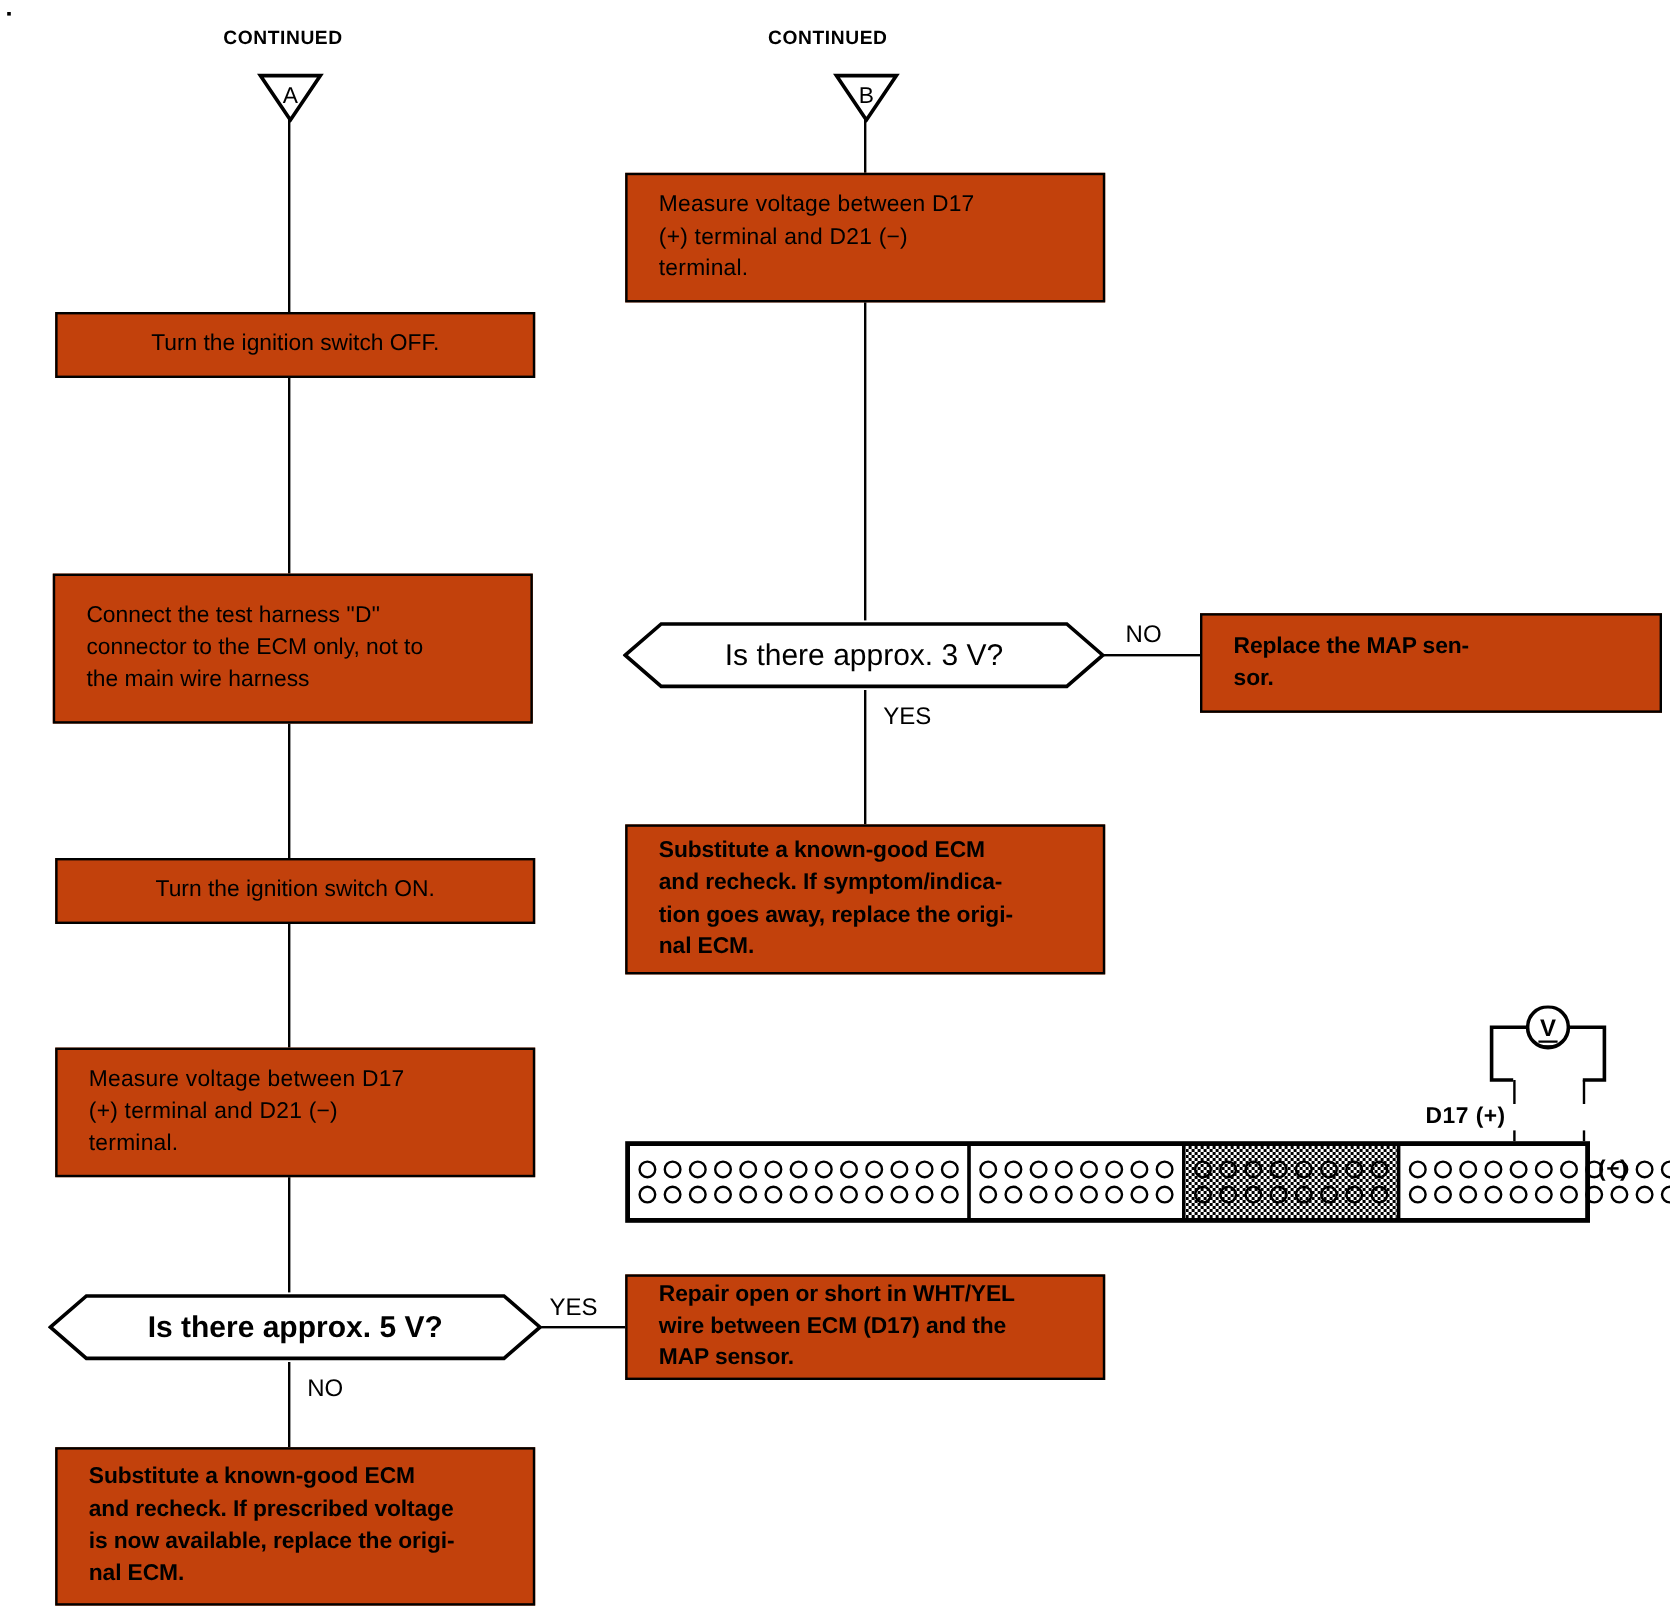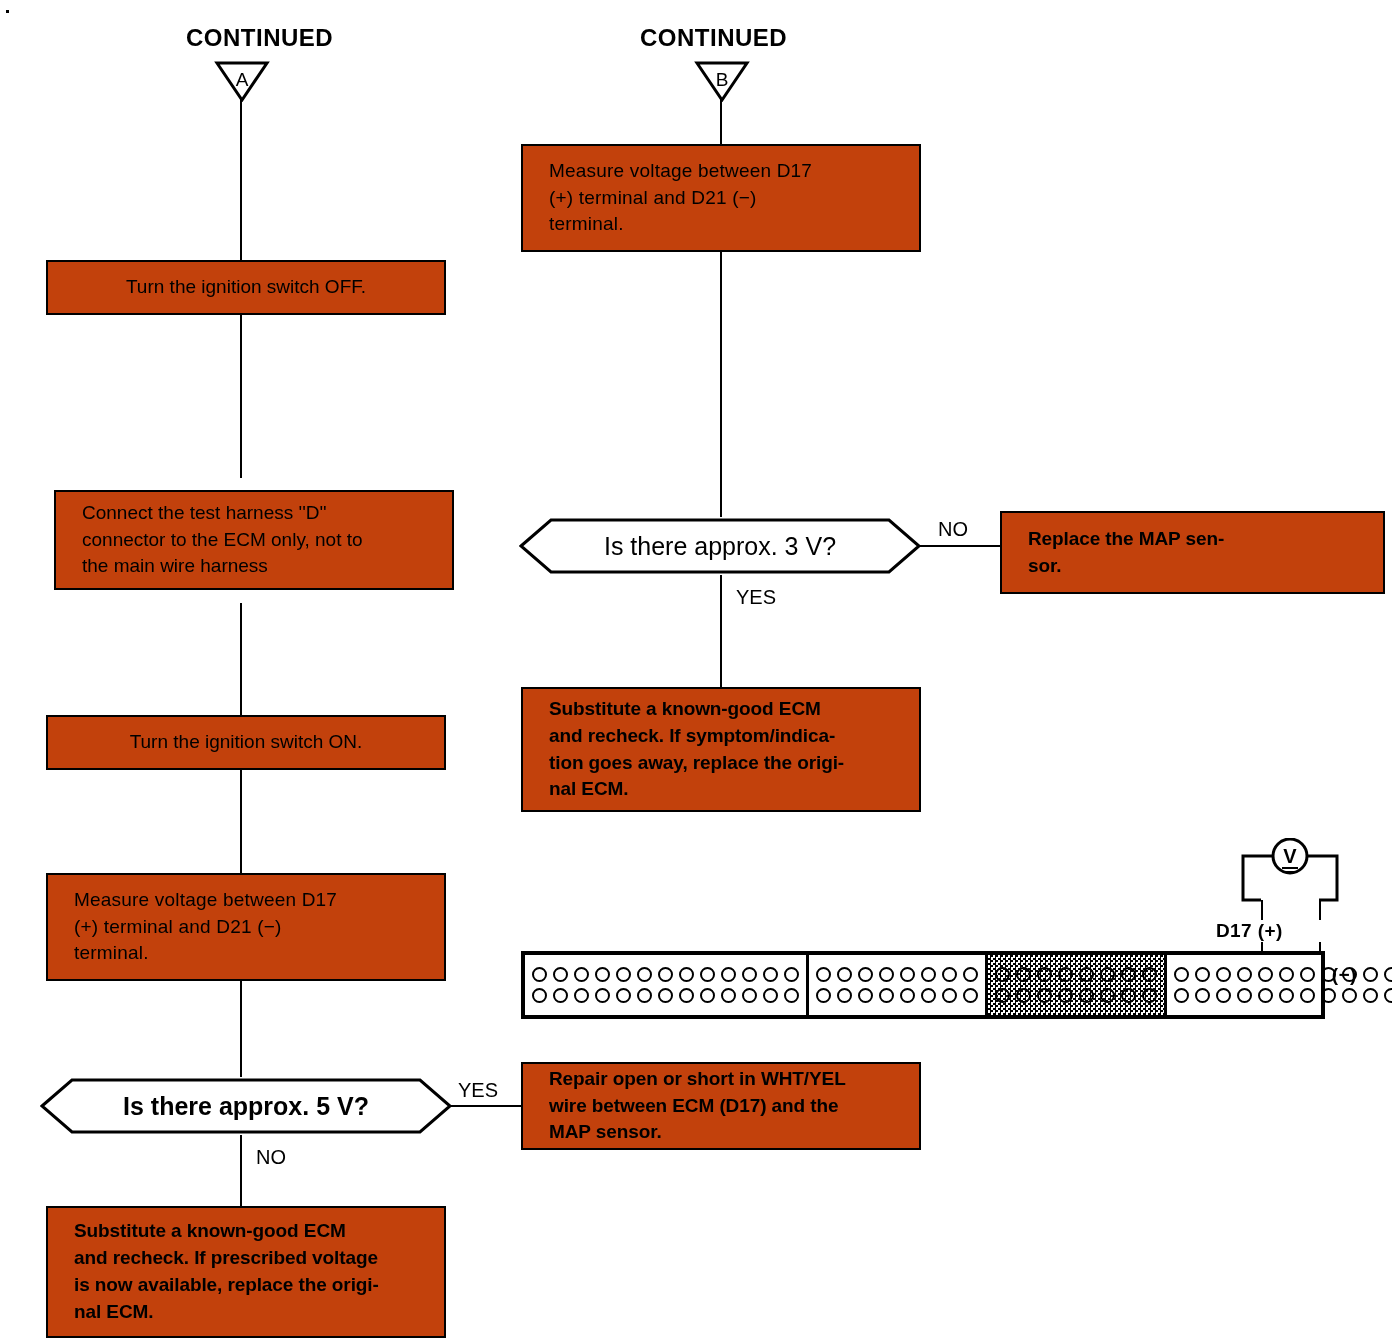--- a/index.html
+++ b/index.html
@@ -11,21 +11,21 @@
     position:relative;
     width:1392px;
     height:1344px;
     background:#ffffff;
     overflow:hidden;
   }
 
   
   .continued{
     position:absolute;
-    font-size:24px;
+    font-size:16px;
     font-weight:bold;
     letter-spacing:0.5px;
     white-space:nowrap;
   }
 
   
   .conn-tri{
     position:absolute;
     width:56px;
     height:40px;
@@ -139,21 +139,21 @@
   </div>
 
   <div class="vline" style="left:240px;top:98px;height:162px;"></div>
 
   <div class="pbox center" style="left:46px;top:260px;width:400px;height:55px;">
     <span class="txt">Turn the ignition switch OFF.</span>
   </div>
 
   <div class="vline" style="left:240px;top:315px;height:163px;"></div>
 
-  <div class="pbox" style="left:54px;top:478px;width:400px;height:100px;margin-top:12px;">
+  <div class="pbox" style="left:44px;top:478px;width:400px;height:125px;">
     <span class="txt">Connect the test harness ''D''
 connector to the ECM only, not to
 the main wire harness</span>
   </div>
 
   <div class="vline" style="left:240px;top:603px;height:112px;"></div>
 
   <div class="pbox center" style="left:46px;top:715px;width:400px;height:55px;">
     <span class="txt">Turn the ignition switch ON.</span>
   </div>
@@ -244,21 +244,21 @@
       <circle cx="75" cy="18" r="17" fill="#fff" stroke="#000" stroke-width="3"></circle>
       <text x="75" y="25" font-family="Liberation Sans, sans-serif" font-size="20" font-weight="bold" text-anchor="middle" fill="#000">V</text>
       <line x1="67" y1="30" x2="83" y2="30" stroke="#000" stroke-width="2"></line>
       <line x1="70" y1="34" x2="80" y2="34" stroke="#000" stroke-width="2"></line>
 
       <path d="M58 18 L28 18 L28 62 L46 62" fill="none" stroke="#000" stroke-width="3"></path>
       <path d="M92 18 L122 18 L122 62 L104 62" fill="none" stroke="#000" stroke-width="3"></path>
     </svg>
   </div>
 
-  <div class="vm-labels" style="left:1188px;top:920px;margin-left:28px;">D17 (+)</div>
+  <div class="vm-labels" style="left:1188px;top:920px;">D17 (+)</div>
   <div class="vm-labels" style="left:1290px;top:920px;margin-top:44px;">D21 (−)</div>
 
   <div class="vline" style="left:1261px;top:900px;height:20px;"></div>
   <div class="vline" style="left:1261px;top:942px;height:28px;"></div>
   <div class="vline" style="left:1319px;top:900px;height:20px;"></div>
   <div class="vline" style="left:1319px;top:942px;height:28px;"></div>
 
   <div id="connector-block" style="left:521px;top:951px;width:804px;height:68px;">
 
     <div class="pin-group" style="flex:13 1 0;">

